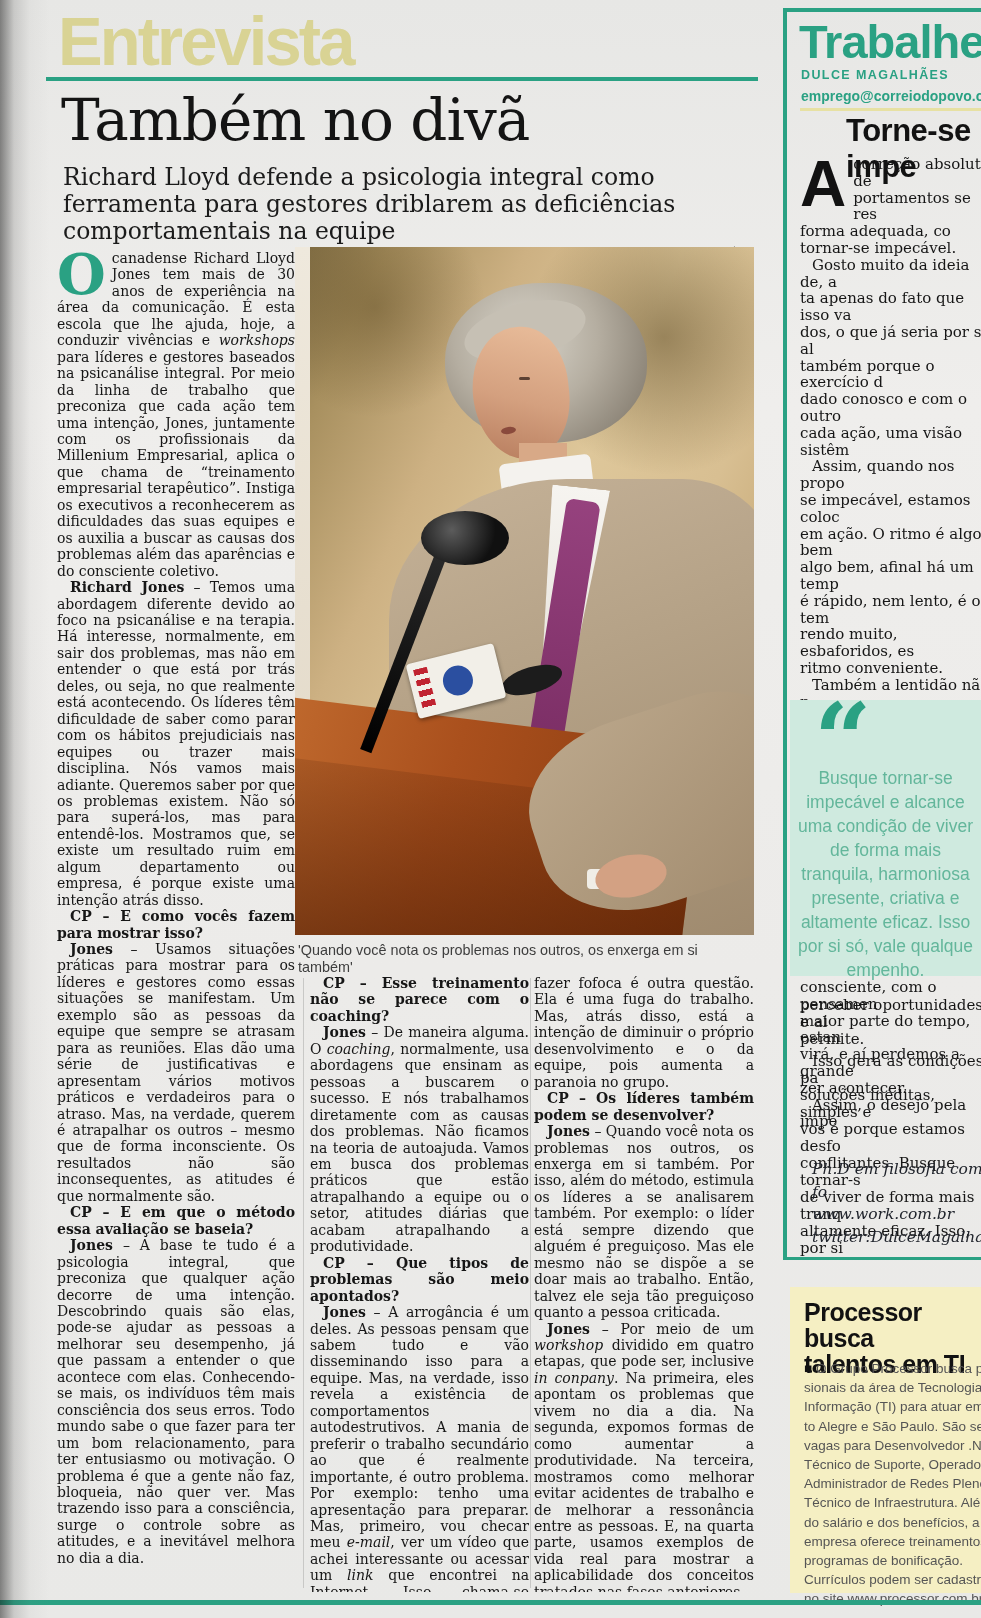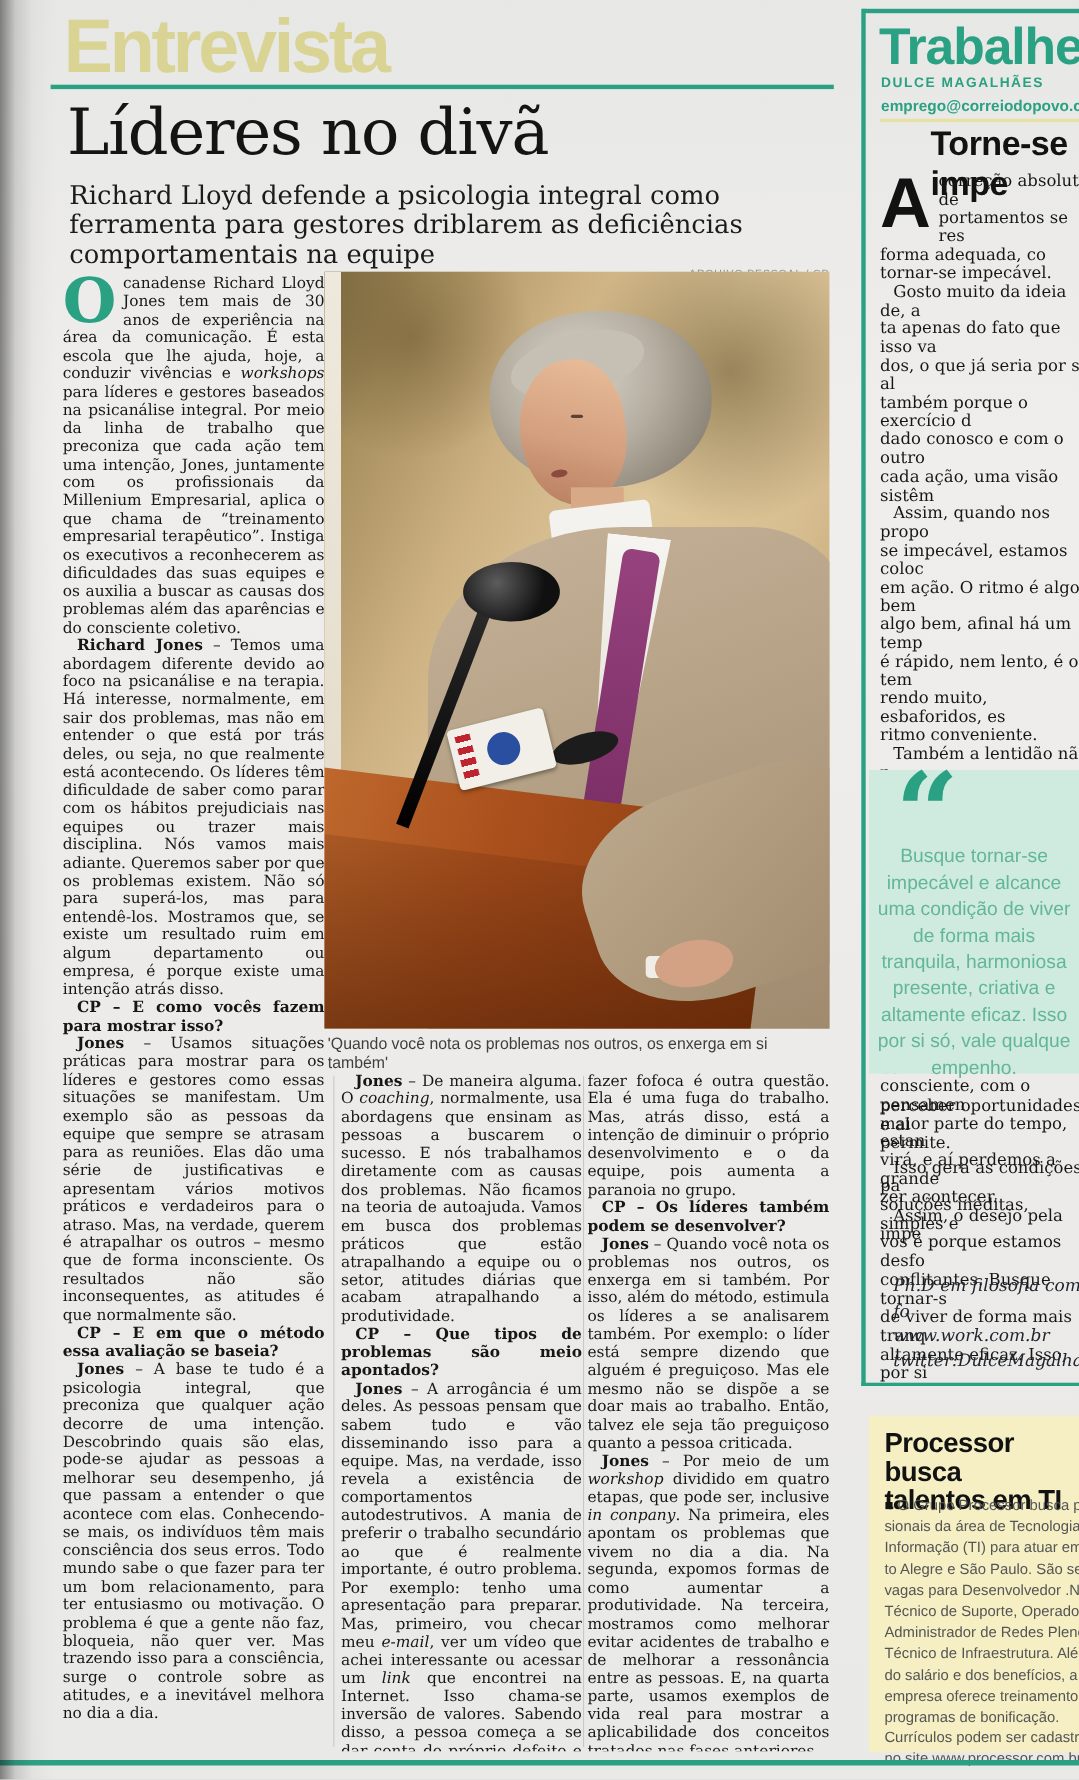--- a/index.html
+++ b/index.html
@@ -110,21 +110,21 @@
   .bottomrule{position:absolute;left:0;top:1600px;width:981px;height:5px;background:var(--accent);}
 </style>
 </head>
 <body>
 
 <div class="page">
   <div class="edge-shadow"></div>
 
   <div class="masthead">Entrevista</div>
   <div class="rule-main"></div>
-  <div class="headline">Líderes no divã</div>
+  <div class="headline">Também no divã</div>
   <div class="subhead">Richard Lloyd defende a psicologia integral como ferramenta para gestores driblarem as deficiências comportamentais na equipe</div>
   <div class="credit">ARQUIVO PESSOAL / CP</div>
 
   <div class="photo">
     <div class="ph-shade-tl"></div>
     <div class="ph-shade-tr"></div>
     <div class="ph-lightstrip"></div>
     <div class="ph-hair"></div>
     <div class="ph-hair2"></div>
     <div class="ph-face"></div>
@@ -149,20 +149,21 @@
   <div class="col col-1">
       <p class="lead"><span class="dc">O</span>canadense Richard Lloyd Jones tem mais de 30 anos de experiência na área da comunicação. É esta escola que lhe ajuda, hoje, a conduzir vivências e <i>workshops</i> para líderes e gestores baseados na psicanálise integral. Por meio da linha de trabalho que preconiza que cada ação tem uma intenção, Jones, juntamente com os profissionais da Millenium Empresarial, aplica o que chama de “treinamento empresarial terapêutico”. Instiga os executivos a reconhecerem as dificuldades das suas equipes e os auxilia a buscar as causas dos problemas além das aparências e do consciente coletivo.</p>
       <p class="ans"><b>Richard Jones</b> – Temos uma abordagem diferente devido ao foco na psicanálise e na terapia. Há interesse, normalmente, em sair dos problemas, mas não em entender o que está por trás deles, ou seja, no que realmente está acontecendo. Os líderes têm dificuldade de saber como parar com os hábitos prejudiciais nas equipes ou trazer mais disciplina. Nós vamos mais adiante. Queremos saber por que os problemas existem. Não só para superá-los, mas para entendê-los. Mostramos que, se existe um resultado ruim em algum departamento ou empresa, é porque existe uma intenção atrás disso.</p>
       <p class="q">CP – E como vocês fazem para mostrar isso?</p>
       <p class="ans"><b>Jones</b> – Usamos situações práticas para mostrar para os líderes e gestores como essas situações se manifestam. Um exemplo são as pessoas da equipe que sempre se atrasam para as reuniões. Elas dão uma série de justificativas e apresentam vários motivos práticos e verdadeiros para o atraso. Mas, na verdade, querem é atrapalhar os outros – mesmo que de forma inconsciente. Os resultados não são inconsequentes, as atitudes é que normalmente são.</p>
       <p class="q">CP – E em que o método essa avaliação se baseia?</p>
       <p class="ans"><b>Jones</b> – A base te tudo é a psicologia integral, que preconiza que qualquer ação decorre de uma intenção. Descobrindo quais são elas, pode-se ajudar as pessoas a melhorar seu desempenho, já que passam a entender o que acontece com elas. Conhecendo-se mais, os indivíduos têm mais consciência dos seus erros. Todo mundo sabe o que fazer para ter um bom relacionamento, para ter entusiasmo ou motivação. O problema é que a gente não faz, bloqueia, não quer ver. Mas trazendo isso para a consciência, surge o controle sobre as atitudes, e a inevitável melhora no dia a dia.</p>
     </div>
   <div class="colrule cr1"></div>
   <div class="col col-2">
+      <p class="q">CP – Esse treinamento não se parece com o coaching?</p>
       <p class="ans"><b>Jones</b> – De maneira alguma. O <i>coaching</i>, normalmente, usa abordagens que ensinam as pessoas a buscarem o sucesso. E nós trabalhamos diretamente com as causas dos problemas. Não ficamos na teoria de autoajuda. Vamos em busca dos problemas práticos que estão atrapalhando a equipe ou o setor, atitudes diárias que acabam atrapalhando a produtividade.</p>
       <p class="q">CP – Que tipos de problemas são meio apontados?</p>
       <p class="ans"><b>Jones</b> – A arrogância é um deles. As pessoas pensam que sabem tudo e vão disseminando isso para a equipe. Mas, na verdade, isso revela a existência de comportamentos autodestrutivos. A mania de preferir o trabalho secundário ao que é realmente importante, é outro problema. Por exemplo: tenho uma apresentação para preparar. Mas, primeiro, vou checar meu <i>e-mail</i>, ver um vídeo que achei interessante ou acessar um <i>link</i> que encontrei na Internet. Isso chama-se inversão de valores. Sabendo disso, a pessoa começa a se dar conta do próprio defeito e muda. Sabendo que existe essa inversão, eu posso controlá-la. O hábito de</p>
     </div>
   <div class="colrule cr2"></div>
   <div class="col col-3">
       <p class="plain">fazer fofoca é outra questão. Ela é uma fuga do trabalho. Mas, atrás disso, está a intenção de diminuir o próprio desenvolvimento e o da equipe, pois aumenta a paranoia no grupo.</p>
       <p class="q">CP – Os líderes também podem se desenvolver?</p>
       <p class="ans"><b>Jones</b> – Quando você nota os problemas nos outros, os enxerga em si também. Por isso, além do método, estimula os líderes a se analisarem também. Por exemplo: o líder está sempre dizendo que alguém é preguiçoso. Mas ele mesmo não se dispõe a se doar mais ao trabalho. Então, talvez ele seja tão preguiçoso quanto a pessoa criticada.</p>
       <p class="ans"><b>Jones</b> – Por meio de um <i>workshop</i> dividido em quatro etapas, que pode ser, inclusive <i>in conpany</i>. Na primeira, eles apontam os problemas que vivem no dia a dia. Na segunda, expomos formas de como aumentar a produtividade. Na terceira, mostramos como melhorar evitar acidentes de trabalho e de melhorar a ressonância entre as pessoas. E, na quarta parte, usamos exemplos de vida real para mostrar a aplicabilidade dos conceitos tratados nas fases anteriores.</p>

